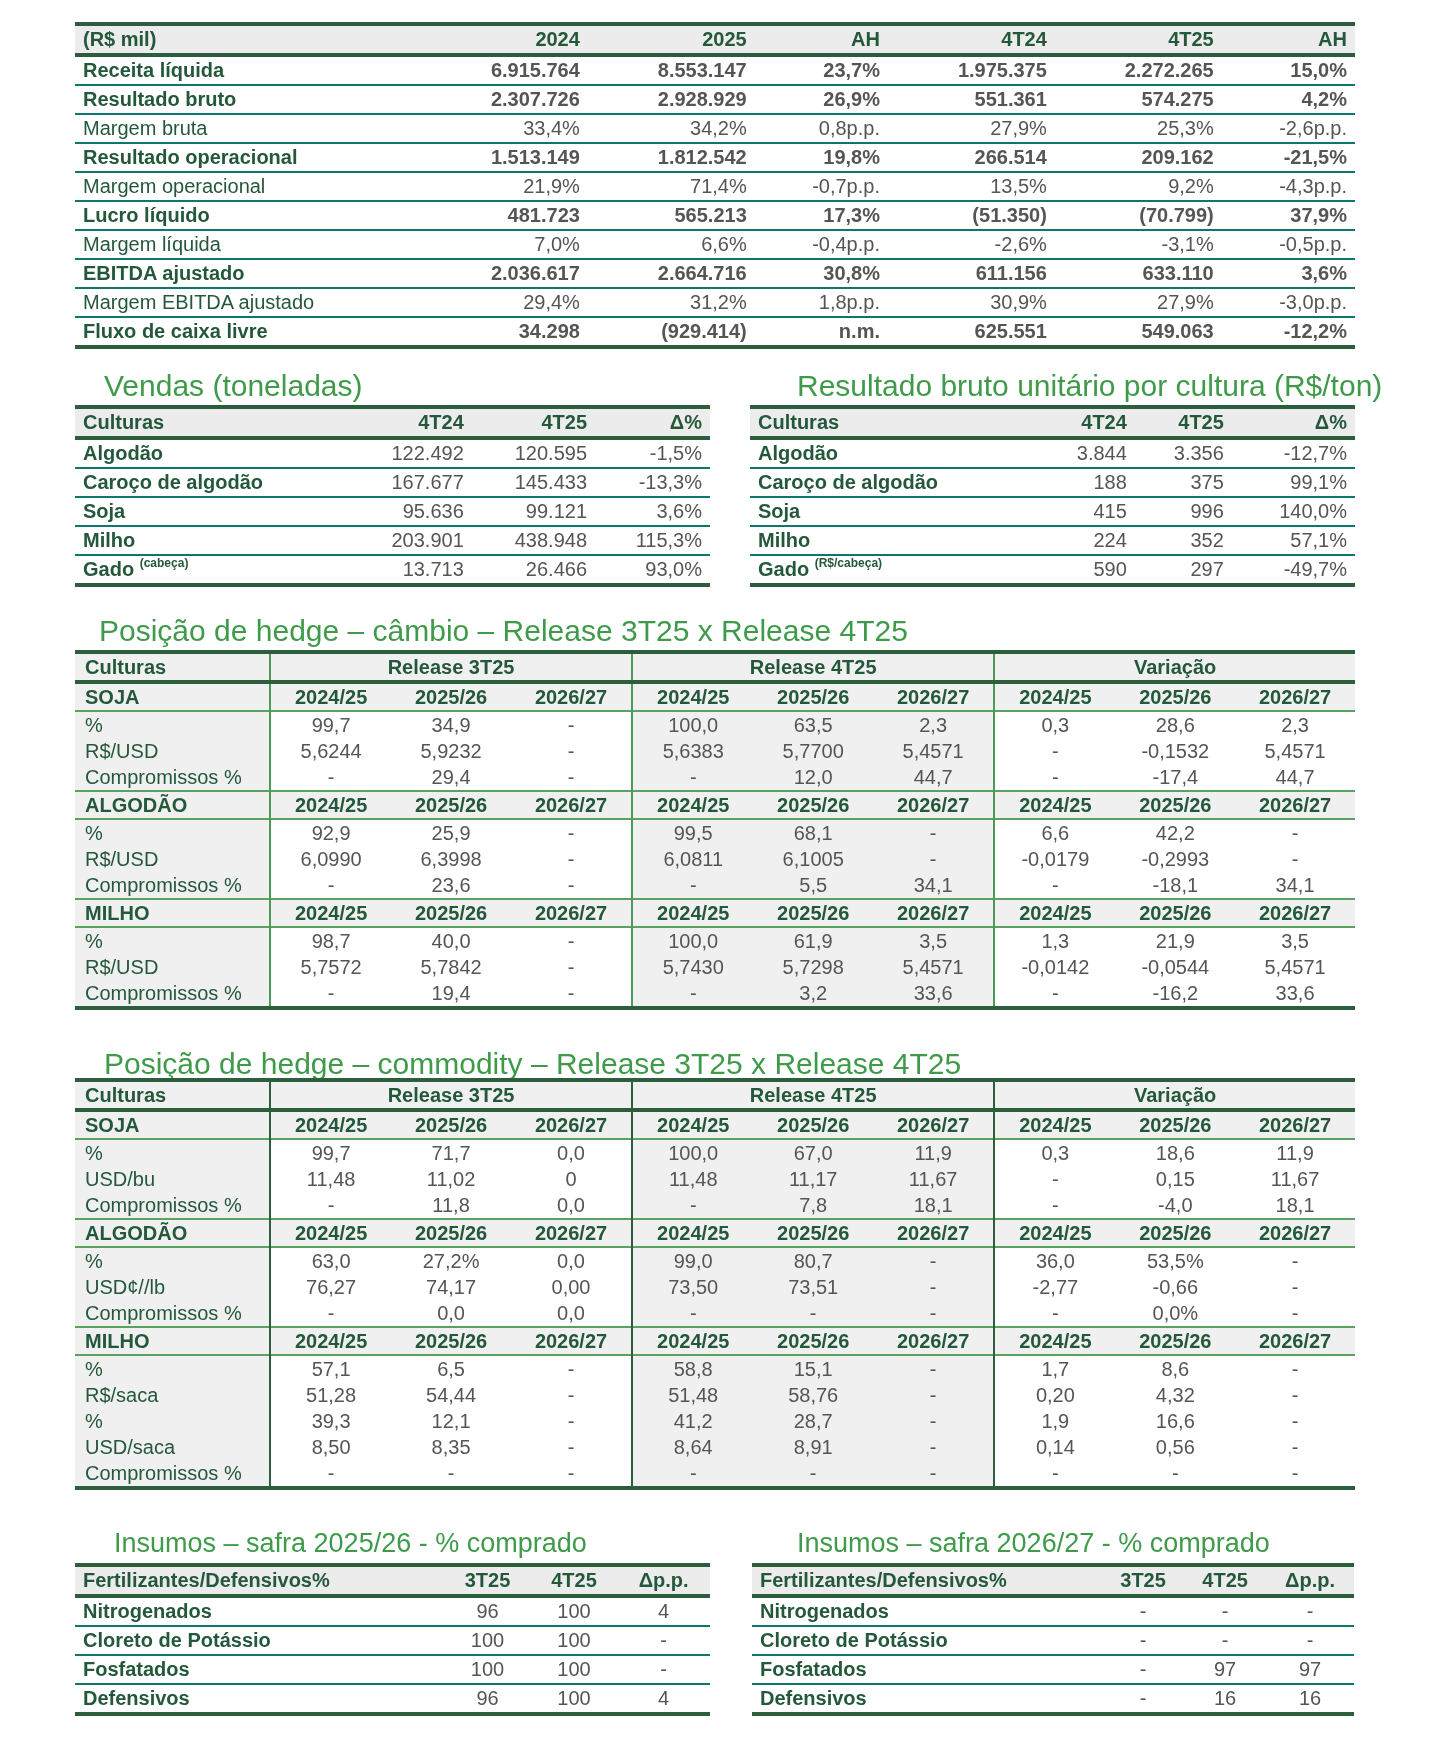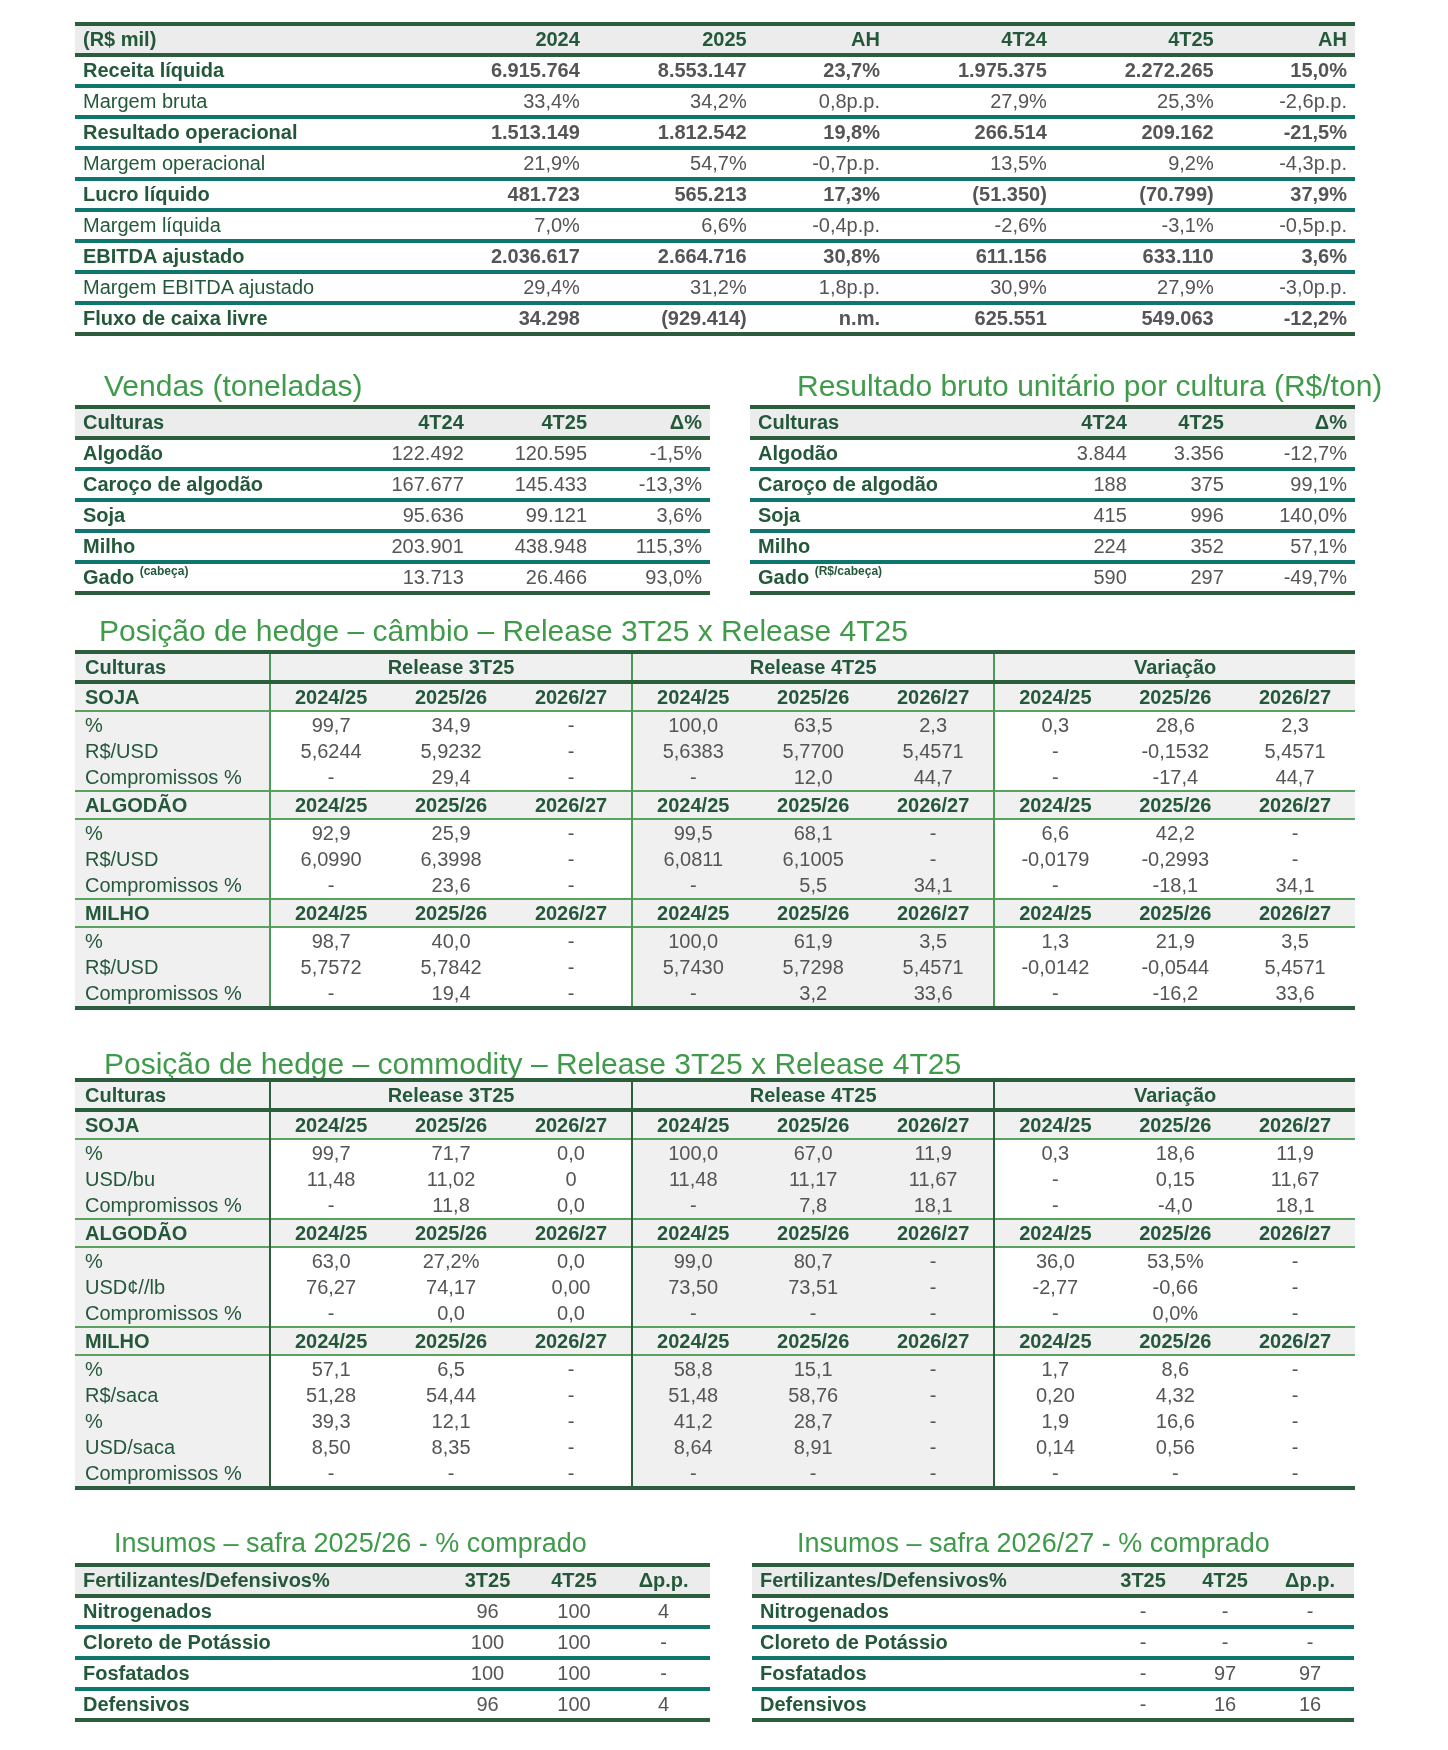--- a/index.html
+++ b/index.html
@@ -7,21 +7,21 @@
   .green-title { color: #3f9a4a; font-family: "Liberation Sans", sans-serif; font-size: 30px; line-height: 32px; position: absolute; white-space: nowrap; margin-left: 29px; }
   table { border-collapse: collapse; position: absolute; font-family: "Liberation Sans", sans-serif; font-size: 20px; }
   td, th { padding: 0 8px; height: 27px; line-height: 27px; white-space: nowrap; }
   th { color: #24583a; font-weight: bold; }
   .lbl { color: #24583a; text-align: left; }
   .lbl.b { font-weight: bold; }
   .num { text-align: right; }
   .num.b { font-weight: bold; }
   .ctr { text-align: center; }
   .hdr-row { background: #ececec; border-top: 4px solid #2c5e3e; border-bottom: 4px solid #2c5e3e; }
-  .row-line { border-bottom: 4px solid #0f766e; margin-top: 37px; }
+  .row-line { border-bottom: 2px solid #0f766e; margin-top: 37px; }
   .bot { border-bottom: 4px solid #2c5e3e; }
   sup { font-size: 12px; vertical-align: top; line-height: 14px; }
 
   
   #t-summary { left: 75px; top: 22px; width: 1280px; }
   #t-summary td, #t-summary th { height: 27px; }
   #t-summary .num { padding-right: 8px; }
 
   
   #t-vendas { left: 75px; top: 405px; width: 635px; }
@@ -69,41 +69,50 @@
       <tr class="row-line">
         <td class="lbl b">Receita líquida</td>
         <td class="num b">6.915.764</td>
         <td class="num b">8.553.147</td>
         <td class="num b">23,7%</td>
         <td class="num b">1.975.375</td>
         <td class="num b">2.272.265</td>
         <td class="num b">15,0%</td>
       </tr>
       <tr class="row-line">
+        <td class="lbl b">Resultado bruto</td>
+        <td class="num b">2.307.726</td>
+        <td class="num b">2.928.929</td>
+        <td class="num b">26,9%</td>
+        <td class="num b">551.361</td>
+        <td class="num b">574.275</td>
+        <td class="num b">4,2%</td>
+      </tr>
+      <tr class="row-line">
         <td class="lbl">Margem bruta</td>
         <td class="num">33,4%</td>
         <td class="num">34,2%</td>
         <td class="num">0,8p.p.</td>
         <td class="num">27,9%</td>
         <td class="num">25,3%</td>
         <td class="num">-2,6p.p.</td>
       </tr>
       <tr class="row-line">
         <td class="lbl b">Resultado operacional</td>
         <td class="num b">1.513.149</td>
         <td class="num b">1.812.542</td>
         <td class="num b">19,8%</td>
         <td class="num b">266.514</td>
         <td class="num b">209.162</td>
         <td class="num b">-21,5%</td>
       </tr>
       <tr class="row-line">
         <td class="lbl">Margem operacional</td>
         <td class="num">21,9%</td>
-        <td class="num">54,7%</td>
+        <td class="num">71,4%</td>
         <td class="num">-0,7p.p.</td>
         <td class="num">13,5%</td>
         <td class="num">9,2%</td>
         <td class="num">-4,3p.p.</td>
       </tr>
       <tr class="row-line">
         <td class="lbl b">Lucro líquido</td>
         <td class="num b">481.723</td>
         <td class="num b">565.213</td>
         <td class="num b">17,3%</td>

